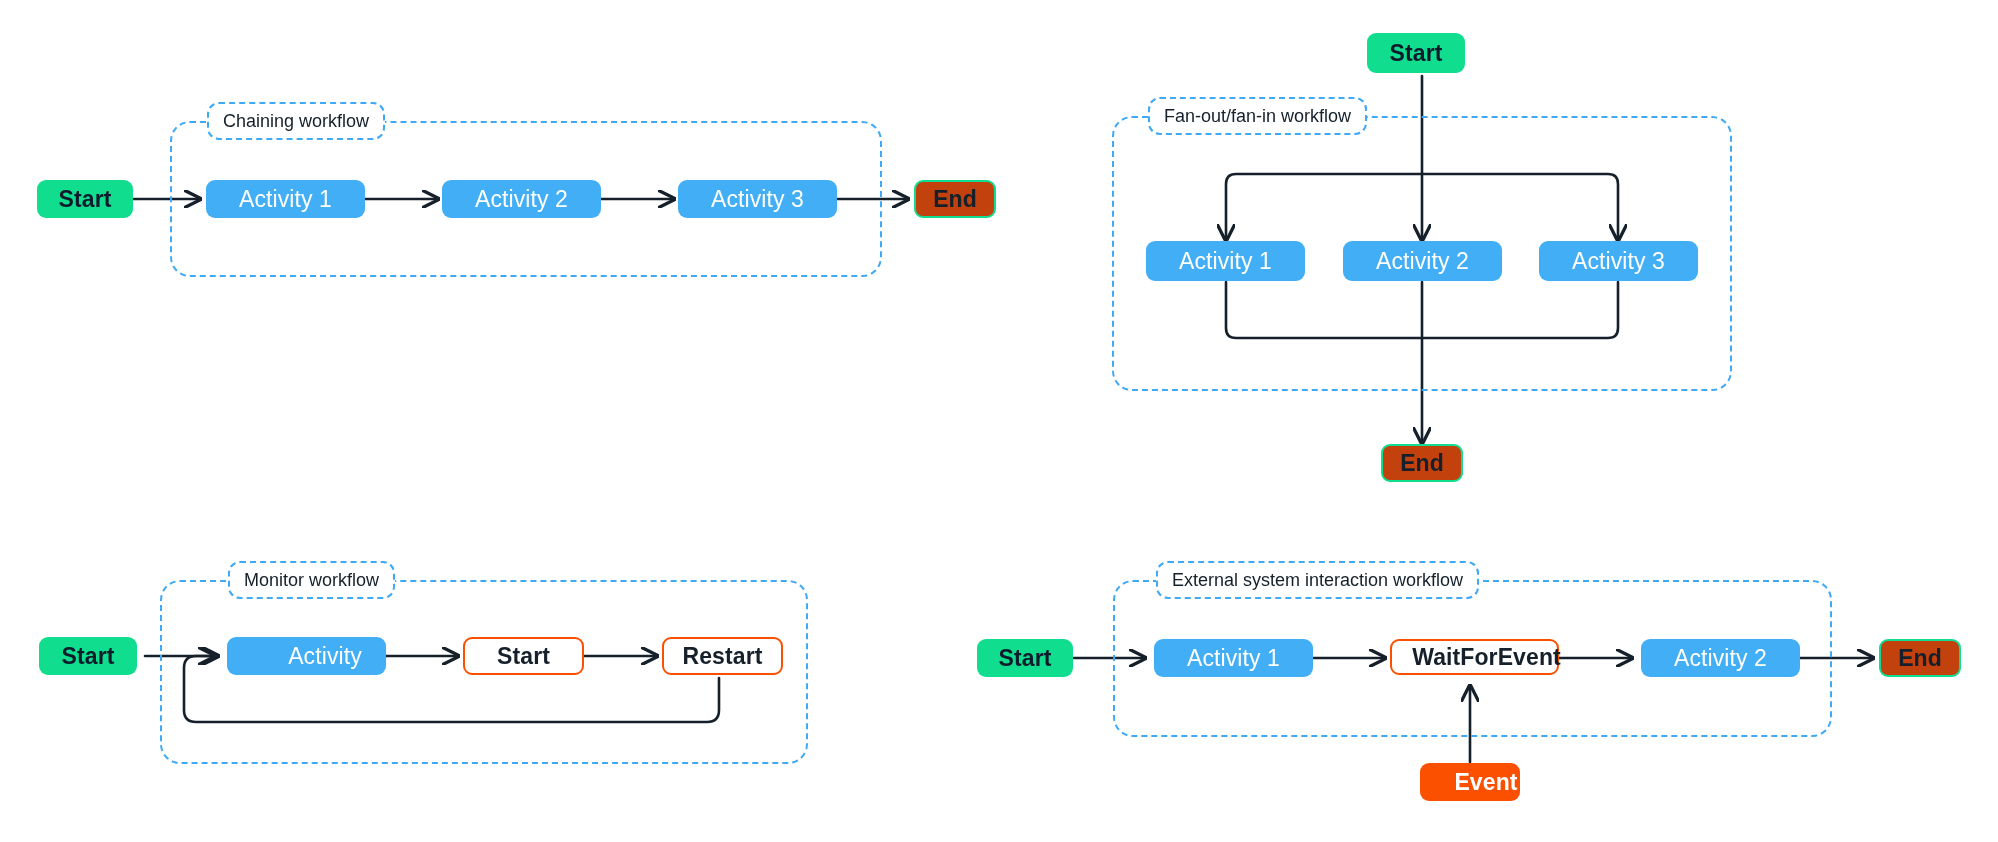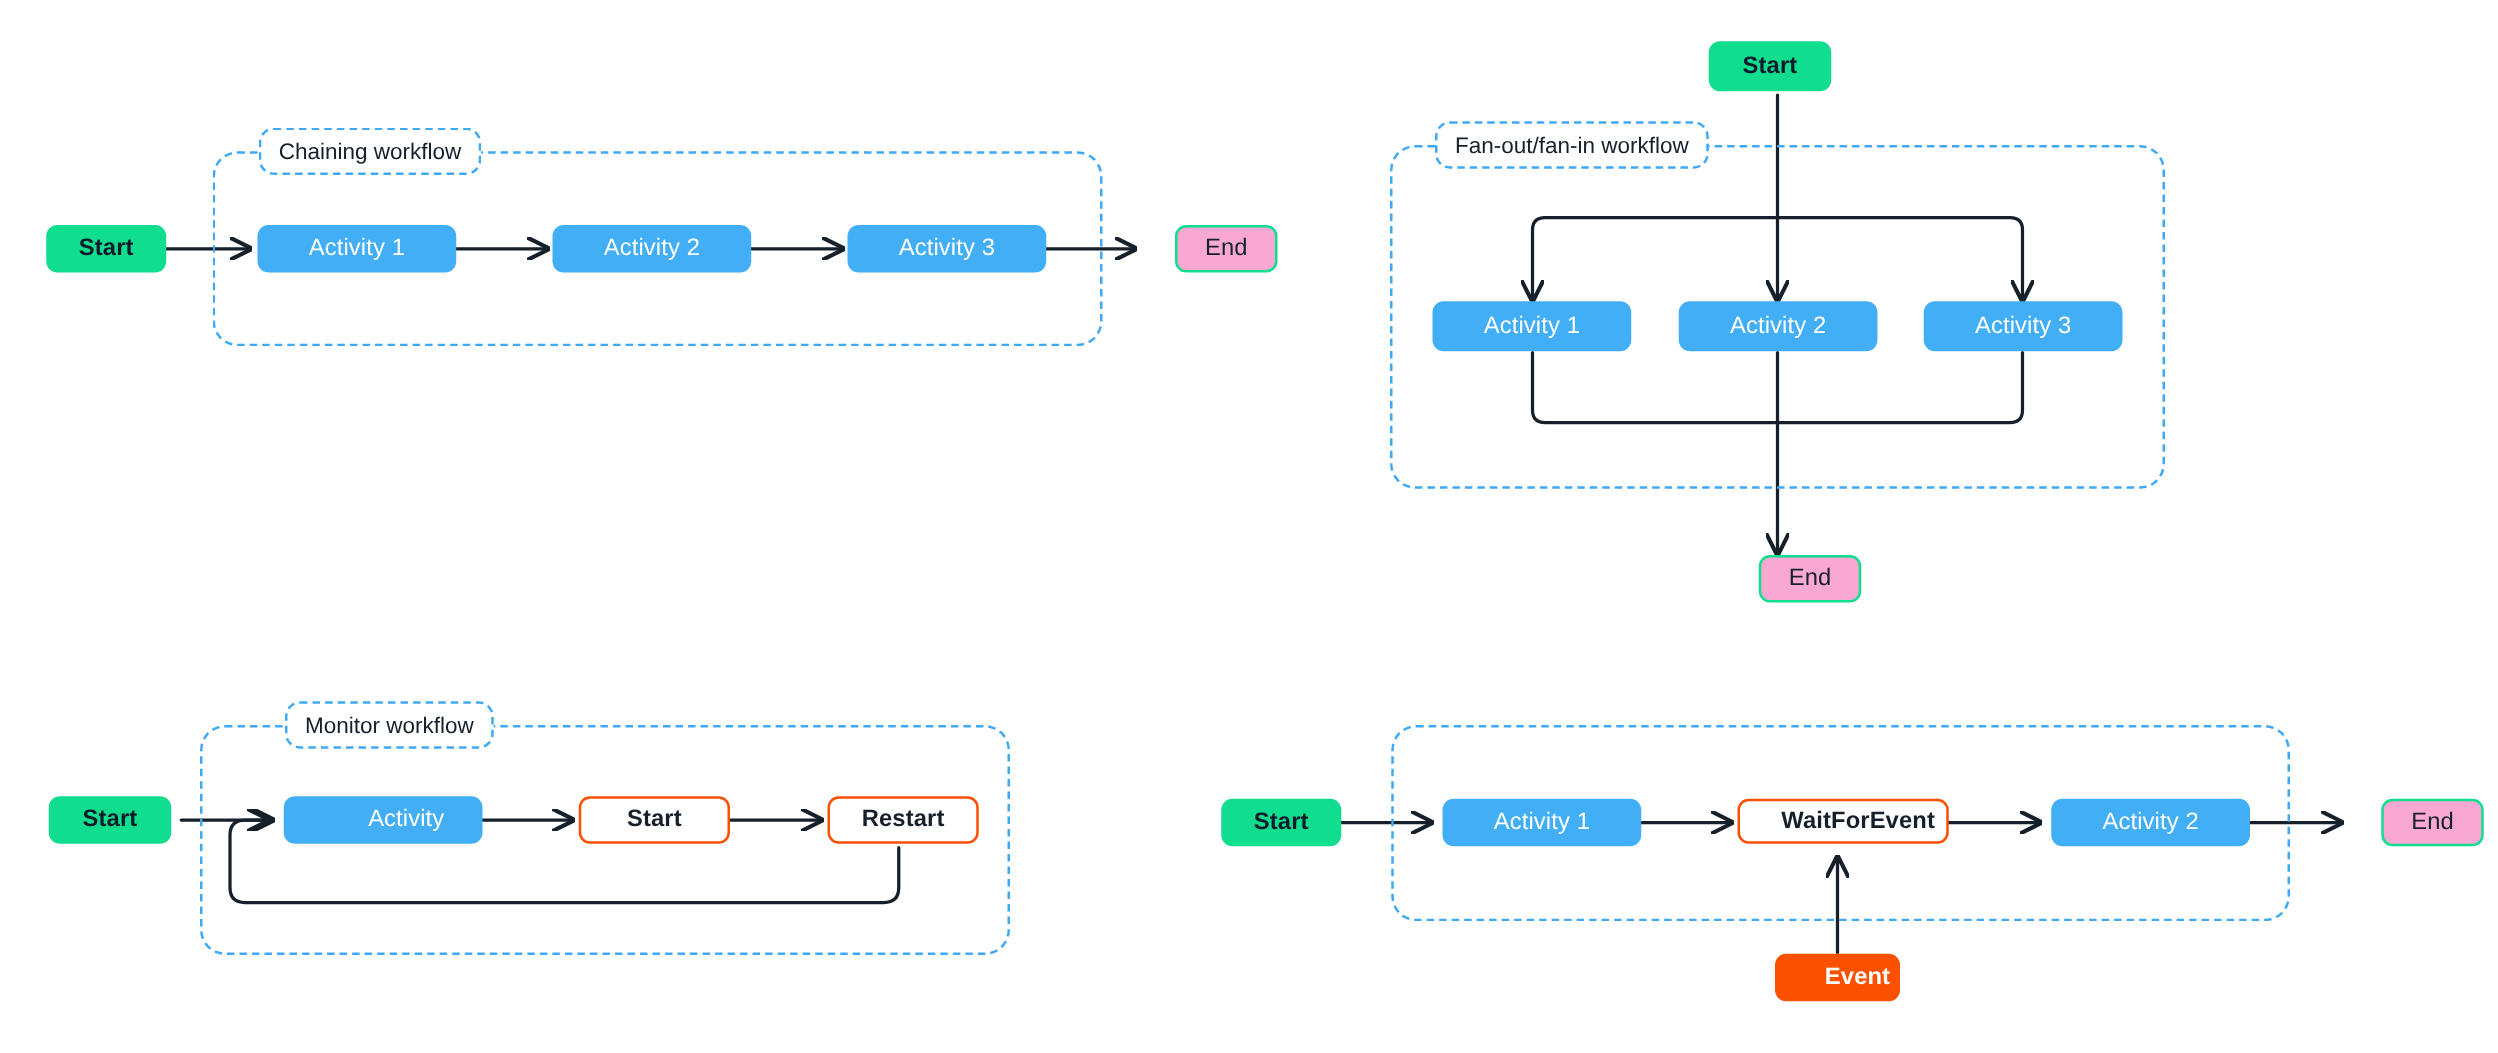--- a/index.html
+++ b/index.html
@@ -11,29 +11,29 @@
     position:relative;
   }
   #canvas{position:absolute;inset:0;}
   svg.layer{position:absolute;top:0;left:0;width:1998px;height:842px;overflow:visible;}
 
   
   .node{
     position:absolute;
     display:flex;align-items:center;justify-content:center;
     box-sizing:border-box;
-    font-size:19px;
+    font-size:23px;
     font-weight:400;
     letter-spacing:.1px;
     white-space:nowrap;
     border-radius:9px;
   }
   .node.start{background:#10DD8E;color:#0b1b2b;font-weight:700;}
   .node.activity{background:#42AEF5;color:#ffffff;}
-  .node.end{background:#f9a8d4;color:#15202b;border:2.5px solid #10DD8E;font-weight:400;margin-left:26px;}
+  .node.end{background:#c2410c;color:#15202b;border:2.5px solid #10DD8E;font-weight:700;}
   .node.signal{background:#ffffff;color:#15202b;border:2.5px solid #FA5000;font-weight:700;}
   .node.event{background:#FA5000;color:#ffffff;font-weight:700;padding-left:32px;}
 
   
   .group{
     position:absolute;
     box-sizing:border-box;
     border:2px dashed #3FA9F5;
     border-radius:20px;
     background:transparent;
@@ -116,20 +116,21 @@
 
   <div class="group" style="left:160px;top:580px;width:648px;height:184px;"></div>
   <div class="group-label" style="left:228px;top:561px;height:38px;">Monitor workflow</div>
 
   <div class="node start" style="left:39px;top:637px;width:98px;height:38px;">Start</div>
   <div class="node activity" style="left:227px;top:637px;width:159px;height:38px;padding-left:37px;">Activity</div>
   <div class="node signal" style="left:463px;top:637px;width:121px;height:38px;">Start</div>
   <div class="node signal" style="left:662px;top:637px;width:121px;height:38px;">Restart</div>
 
   <div class="group" style="left:1113px;top:580px;width:719px;height:157px;"></div>
+  <div class="group-label" style="left:1156px;top:561px;height:38px;">External system interaction workflow</div>
 
   <div class="node start" style="left:977px;top:639px;width:96px;height:38px;">Start</div>
   <div class="node activity" style="left:1154px;top:639px;width:159px;height:38px;">Activity 1</div>
   <div class="node signal" style="left:1390px;top:639px;width:169px;height:36px;padding-left:24px;">WaitForEvent</div>
   <div class="node activity" style="left:1641px;top:639px;width:159px;height:38px;">Activity 2</div>
   <div class="node end" style="left:1879px;top:639px;width:82px;height:38px;">End</div>
   <div class="node event" style="left:1420px;top:763px;width:100px;height:38px;">Event</div>
 
 </div>
 

